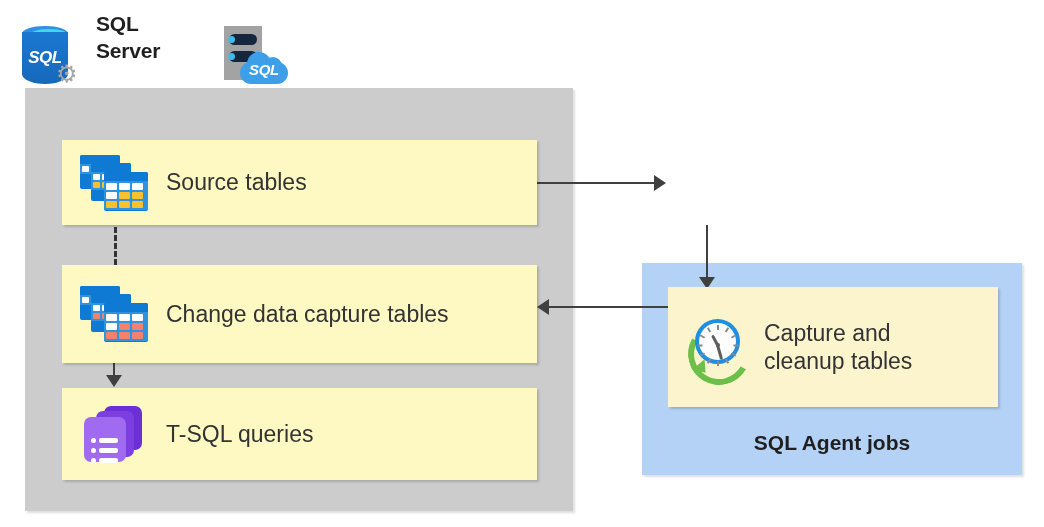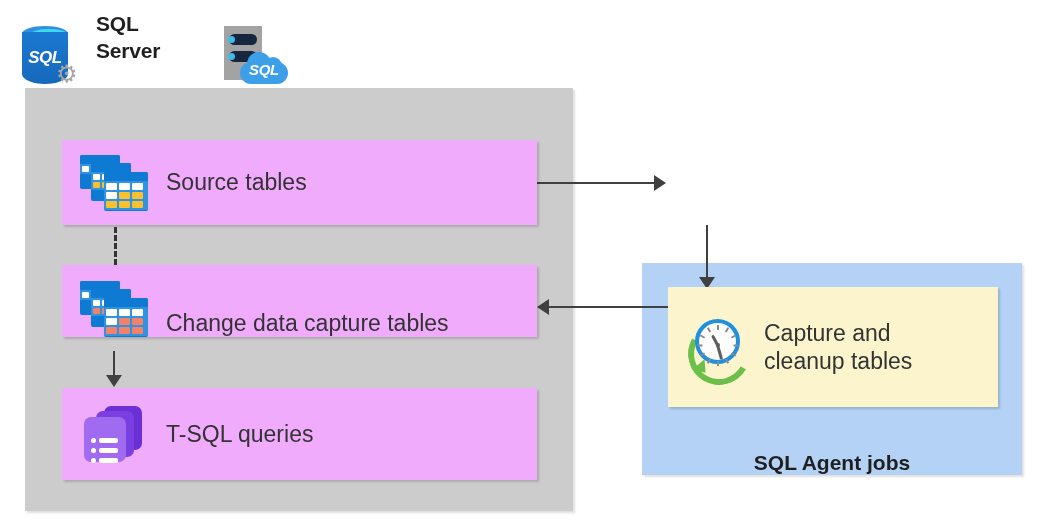--- a/index.html
+++ b/index.html
@@ -73,32 +73,32 @@
   
   .gray-container{
     position:absolute;left:25px;top:88px;width:548px;height:423px;
     background:#cccccc;box-shadow:2px 2px 2px rgba(0,0,0,.13);
   }
   .blue-panel{
     position:absolute;left:642px;top:263px;width:380px;height:212px;
     background:#b4d2f5;box-shadow:2px 2px 2px rgba(0,0,0,.13);
   }
   .blue-panel-title{
-    position:absolute;left:0;right:0;bottom:0;text-align:center;
+    position:absolute;left:0;right:0;bottom:20px;text-align:center;
     font-weight:bold;font-size:21px;color:#1f1f1f;
   }
 
   
   .card{
-    position:absolute;background:#f0abfc;box-shadow:2px 2px 2px rgba(0,0,0,.16);
+    position:absolute;background:#fef9c3;box-shadow:2px 2px 2px rgba(0,0,0,.16);
     display:flex;align-items:center;
   }
   .card-label{font-size:23px;color:#333333;line-height:1.22;}
   #card-source{left:62px;top:140px;width:475px;height:85px;}
-  #card-cdc{left:62px;top:265px;width:475px;height:72px;align-items:flex-end;}
+  #card-cdc{left:62px;top:265px;width:475px;height:98px;}
   #card-tsql{left:62px;top:388px;width:475px;height:92px;}
   #card-translog{
     left:668px;top:140px;width:350px;height:85px;background:#e8e8e8;
   }
   #card-capture{
     left:668px;top:287px;width:330px;height:120px;background:#fbf4cd;
   }
   .icon-slot{
     width:104px;min-width:104px;display:flex;align-items:center;justify-content:center;
   }

